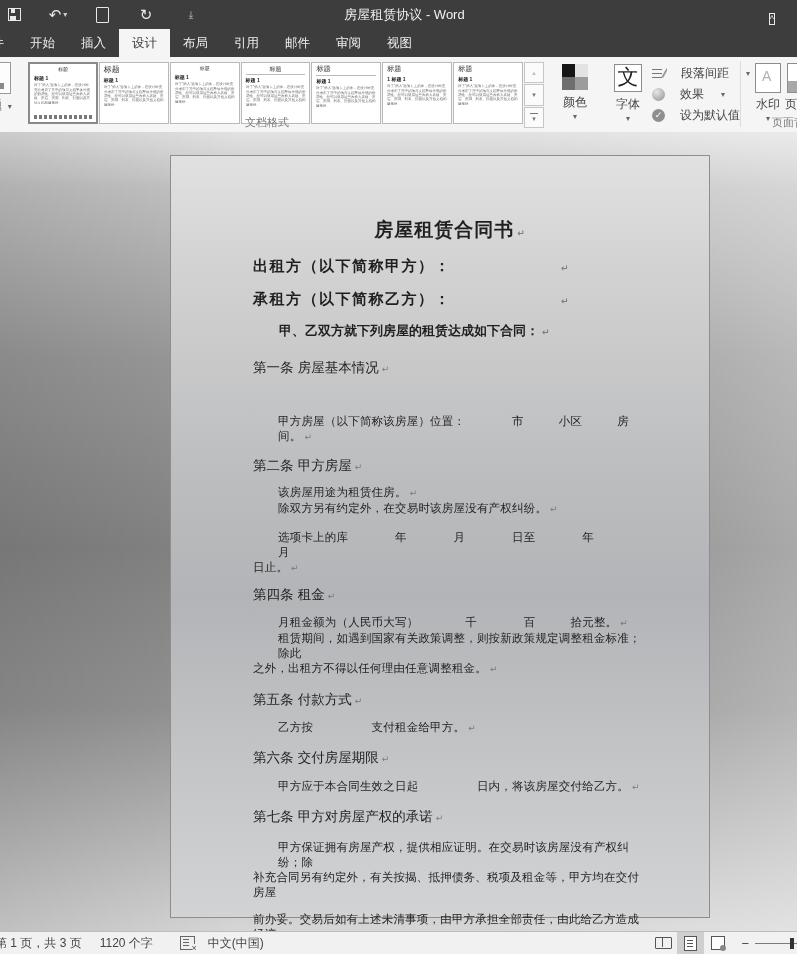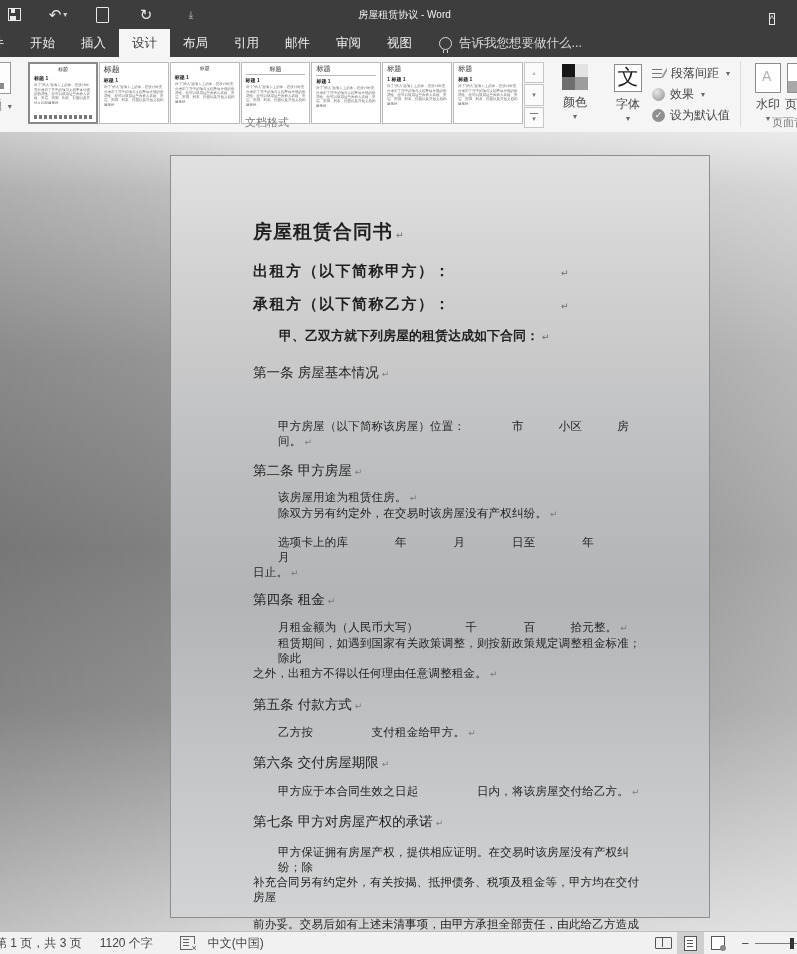--- a/index.html
+++ b/index.html
@@ -11,21 +11,21 @@
   
   .titlebar{position:absolute;left:0;top:0;width:797px;height:29px;background:#3d3d3d;color:#e9e9e9;}
   .qat{position:absolute;left:-8px;top:0;height:29px;display:flex;align-items:center;gap:0;}
   .qat-btn{width:44px;height:29px;display:flex;align-items:center;justify-content:center;color:#e9e9e9;font-size:15px;}
   .qat-caret{font-size:8px;margin-left:2px;color:#cfcfcf;}
   .icon-save{width:11px;height:11px;border:1.5px solid #e9e9e9;position:relative;}
   .icon-save:before{content:"";position:absolute;left:2px;top:0;width:4px;height:4px;background:#e9e9e9;}
   .icon-save:after{content:"";position:absolute;left:1px;bottom:0;width:6px;height:4px;background:#e9e9e9;}
   .icon-newdoc{width:11px;height:14px;border:1.5px solid #e9e9e9;border-radius:1px;}
   .icon-ribbonopts{width:16px;height:12px;border:1.5px solid #e9e9e9;text-align:center;line-height:10px;font-size:9px;color:#e9e9e9;}
-  .title-text{position:absolute;left:12px;right:0;top:0;height:29px;line-height:29px;text-align:center;font-size:10px;color:#f2f2f2;}
+  .title-text{position:absolute;left:12px;right:0;top:0;height:29px;line-height:29px;text-align:center;font-size:13px;color:#f2f2f2;}
   .ribbon-display{position:absolute;right:22px;top:8px;}
   
   .tabrow{position:absolute;left:0;top:29px;width:797px;height:28px;background:#3d3d3d;display:flex;align-items:flex-end;}
   #tabs{display:flex;margin-left:-34px;height:28px;}
   .tab{height:28px;line-height:28px;padding:0 13px;font-size:12.5px;color:#efefef;white-space:nowrap;cursor:default;}
   .tab.active{background:#f5f5f5;color:#3d3d3d;}
   .tellme{display:flex;align-items:center;height:28px;margin-left:14px;color:#d9d9d9;font-size:12.5px;gap:7px;}
   .bulb{width:11px;height:11px;border:1.3px solid #d9d9d9;border-radius:50%;position:relative;}
   .bulb:after{content:"";position:absolute;left:3px;bottom:-4px;width:3px;height:3px;border-left:1.3px solid #d9d9d9;border-right:1.3px solid #d9d9d9;}
   
@@ -50,21 +50,21 @@
   .sb .bar{width:8px;height:1.6px;background:#777;margin-bottom:1px;}
   .big-btn{position:absolute;top:5px;width:46px;text-align:center;color:#444;font-size:12px;}
   .big-btn .caret{display:block;font-size:8px;color:#666;margin-top:1px;}
   .colors-icon{width:26px;height:26px;margin:2px auto 4px;display:grid;grid-template-columns:13px 13px;grid-template-rows:13px 13px;}
   .colors-icon i:nth-child(1){background:#161616;}
   .colors-icon i:nth-child(2){background:#e3e3e3;}
   .colors-icon i:nth-child(3){background:#6e6e6e;}
   .colors-icon i:nth-child(4){background:#9c9c9c;}
   .fonts-icon{width:26px;height:26px;margin:2px auto 4px;border:1px solid #8d8d8d;background:#fff;font-family:"Liberation Serif","DejaVu Serif",serif;font-size:21px;line-height:25px;color:#222;}
   .stack{position:absolute;left:652px;top:6px;width:84px;}
-  .stack-row{display:flex;align-items:center;gap:5px;height:21px;color:#444;font-size:12px;white-space:nowrap;}
+  .stack-row{display:flex;align-items:center;gap:15px;height:21px;color:#444;font-size:12px;white-space:nowrap;}
   .pspace-icon{width:14px;height:12px;position:relative;flex:none;}
   .pspace-icon:before{content:"";position:absolute;left:0;top:1px;width:10px;height:1.5px;background:#777;box-shadow:0 4px 0 #777,0 8px 0 #777;}
   .pspace-icon:after{content:"";position:absolute;right:-1px;top:0;width:6px;height:10px;background:#9c9c9c;clip-path:polygon(100% 0,0 100%,40% 100%,100% 35%);}
   .effects-icon{width:13px;height:13px;border-radius:50%;background:radial-gradient(circle at 35% 30%,#e6e6e6,#8f8f8f);flex:none;}
   .default-icon{width:13px;height:13px;border-radius:50%;background:#8f8f8f;color:#fff;font-size:9px;line-height:13px;text-align:center;flex:none;}
   .vsep{position:absolute;top:4px;width:1px;height:66px;background:#dcdcdc;}
   .group-label{position:absolute;bottom:2px;font-size:11px;color:#7a7a7a;white-space:nowrap;}
   .wm-icon{width:24px;height:28px;margin:1px auto 3px;border:1px solid #8d8d8d;background:#fff;position:relative;}
   .wm-icon:before{content:"A";position:absolute;left:6px;top:4px;font-size:14px;color:#b0b0b0;}
   .pc-icon{width:24px;height:28px;margin:1px auto 3px;border:1px solid #8d8d8d;background:linear-gradient(#fff 60%,#a8a8a8 60%);}
@@ -72,21 +72,21 @@
   .workspace{position:absolute;left:0;top:132px;width:797px;height:800px;
     background:linear-gradient(180deg,#e2e2e2 0%,#c4c4c4 7%,#9a9a9a 28%,#848484 52%,#949494 72%,#c6c6c6 93%,#d6d6d6 100%);}
   .workspace:before{content:"";position:absolute;inset:0;
     background:linear-gradient(90deg,rgba(0,0,0,.10),rgba(0,0,0,0) 30%,rgba(0,0,0,0) 62%,rgba(255,255,255,.30));}
   .page{position:absolute;left:170px;top:23px;width:540px;height:763px;border:1px solid #8e8e8e;box-sizing:border-box;
     background:linear-gradient(180deg,#e1e1e1 0%,#d2d2d2 15%,#bcbdbf 42%,#b2b4b7 58%,#c3c5c7 80%,#d2d3d4 100%);}
   .doc{position:absolute;left:0;top:0;right:0;padding:62px 62px 0 82px;
     font-family:"DejaVu Serif","Liberation Serif",serif;color:#1f1f1f;}
   .dl{white-space:pre-wrap;}
   .dl .t{white-space:pre-wrap;}
-  .dl.title{font-size:19px;font-weight:bold;letter-spacing:1px;line-height:27px;}
+  .dl.title{font-size:19px;font-weight:bold;text-align:center;letter-spacing:1px;line-height:22px;}
   .dl.party{font-size:15px;font-weight:bold;letter-spacing:1.5px;line-height:19px;}
   .dl.intro{font-size:13px;font-weight:bold;padding-left:26px;line-height:17px;}
   .dl.clause{font-size:13.5px;line-height:17px;}
   .dl.body{font-size:11.5px;letter-spacing:.2px;padding-left:25px;line-height:15px;}
   .dl.cont{font-size:11.5px;letter-spacing:.2px;line-height:15px;}
   .eol{font-family:"DejaVu Sans",sans-serif;font-size:9px;color:#555;opacity:.65;margin-left:3px;}
   .party .eol{margin-left:110px;}
   
   .statusbar{position:absolute;left:0;bottom:0;width:797px;height:22px;background:#f1f1f1;border-top:1px solid #bdbdbd;
     display:flex;align-items:center;font-size:12px;color:#444;}
@@ -136,24 +136,20 @@
         <div class="tab">文件</div>
         <div class="tab">开始</div>
         <div class="tab">插入</div>
         <div class="tab active">设计</div>
         <div class="tab">布局</div>
         <div class="tab">引用</div>
         <div class="tab">邮件</div>
         <div class="tab">审阅</div>
         <div class="tab">视图</div>
       </div>
-    <div class="tellme">
-      <span class="bulb"></span>
-      <span>告诉我您想要做什么...</span>
-    </div>
   </div>
 
   <div class="ribbon">
     <div class="themes-btn">
       <div class="themes-inner">
         <div class="themes-pic"></div>
         <span>主题</span>
         <span class="qat-caret" style="color:#666;">▾</span>
       </div>
     </div>

